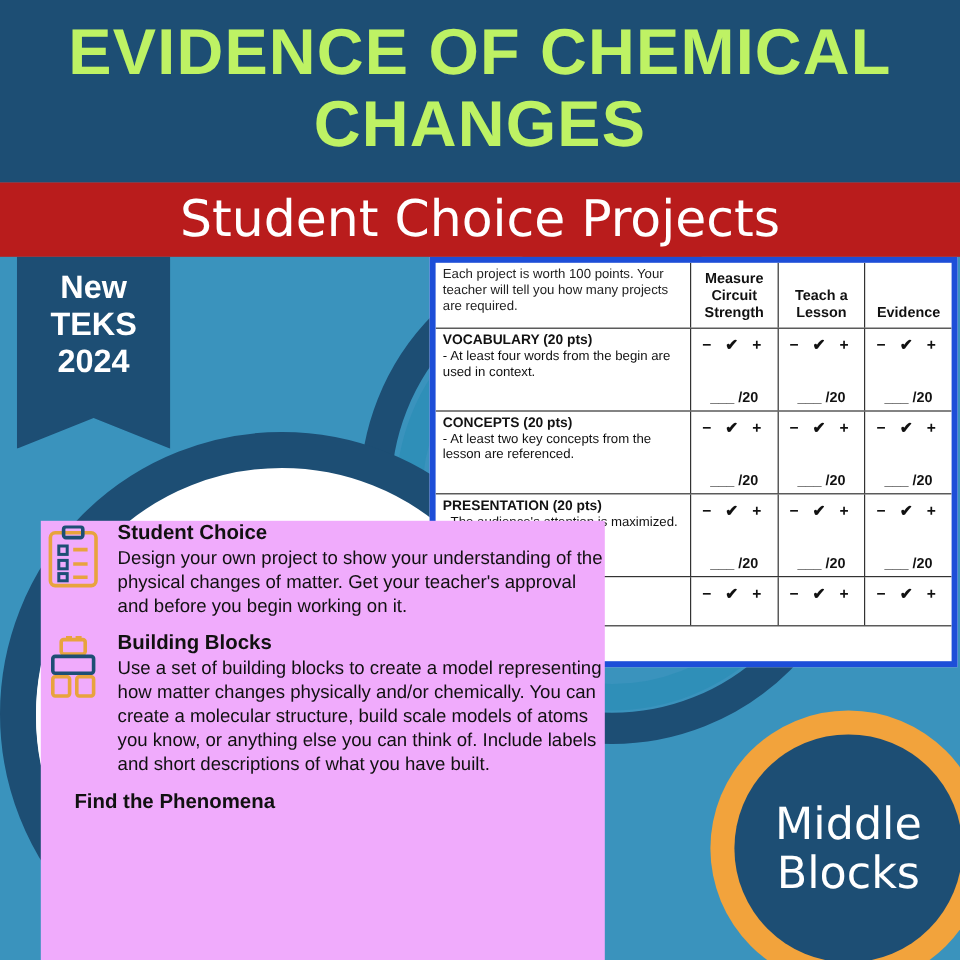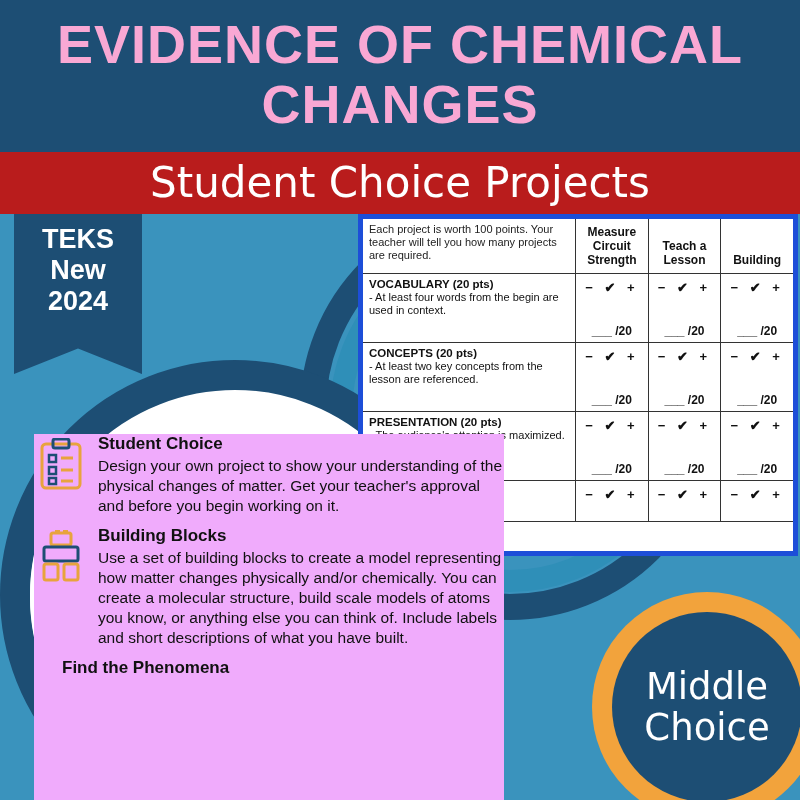--- a/index.html
+++ b/index.html
@@ -16,21 +16,21 @@
   .bg-teal{position:absolute;left:0;top:212px;width:800px;height:588px;background:#3a93bd;}
   .ring{position:absolute;border-radius:50%;box-sizing:border-box;}
   .ring-a{left:300px;top:200px;width:420px;height:420px;border:26px solid #1d4e74;}
   .ring-b{left:330px;top:232px;width:360px;height:360px;border:22px solid #2f8fb8;}
   .ring-c{left:0px;top:360px;width:470px;height:470px;border:30px solid #1d4e74;background:#ffffff;}
   .ring-d{left:30px;top:392px;width:410px;height:410px;border:24px solid #ffffff;background:#ffffff;}
 
   
   .header{position:absolute;left:0;top:0;width:800px;height:152px;background:#1d4e74;}
   .header h1{
-    margin:0;color:#f9a8d4;text-align:center;
+    margin:0;color:#bef264;text-align:center;
     font-weight:bold;letter-spacing:1px;
     font-size:54px;line-height:60px;padding-top:14px;
     text-transform:uppercase;
   }
   .subbar{
     position:absolute;left:0;top:152px;width:800px;height:62px;background:#b91c1c;
     display:flex;align-items:center;justify-content:center;
   }
   .subbar span{
     color:#ffffff;font-size:42px;line-height:44px;font-weight:normal;
@@ -108,21 +108,21 @@
   <div class="ring ring-a"></div>
   <div class="ring ring-b"></div>
   <div class="ring ring-c"></div>
   <div class="ring ring-d"></div>
 
   <div class="rubric">
     <div class="rubric-top">
       <div class="rubric-note">Each project is worth 100 points. Your teacher will tell you how many projects are required.</div>
       <div class="rub-h">Measure Circuit Strength</div>
       <div class="rub-h">Teach a Lesson</div>
-      <div class="rub-h">Building</div>
+      <div class="rub-h">Evidence</div>
     </div>
 
     <div class="rubric-row">
       <div class="rub-desc">
         <b>VOCABULARY (20 pts)</b><br>
         <span>- At least four words from the begin are used in context.</span>
       </div>
       <div class="rub-cell">
         <span class="marks">− ✔ +</span>
         <span class="score">___ /20</span>
@@ -234,24 +234,24 @@
   </div>
 
   <div class="header">
     <h1>Evidence of Chemical Changes</h1>
   </div>
   <div class="subbar">
     <span>Student Choice Projects</span>
   </div>
 
   <div class="banner">
+    <div>New</div>
     <div>TEKS</div>
-    <div>New</div>
     <div>2024</div>
   </div>
 
   <div class="ms-outer"></div>
   <div class="ms-inner">
     <span>Middle</span>
-    <span>Choice</span>
+    <span>Blocks</span>
   </div>
 
 </div>
 
 </body></html>

